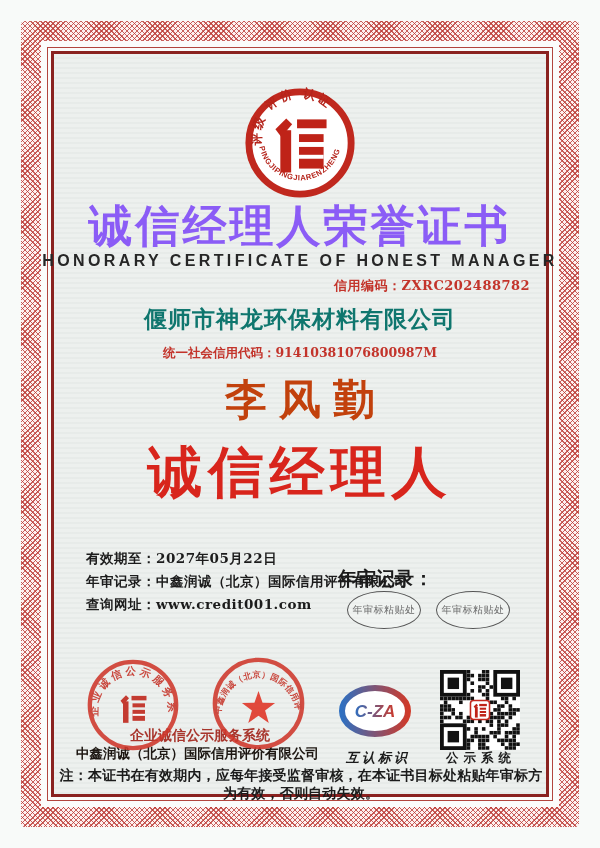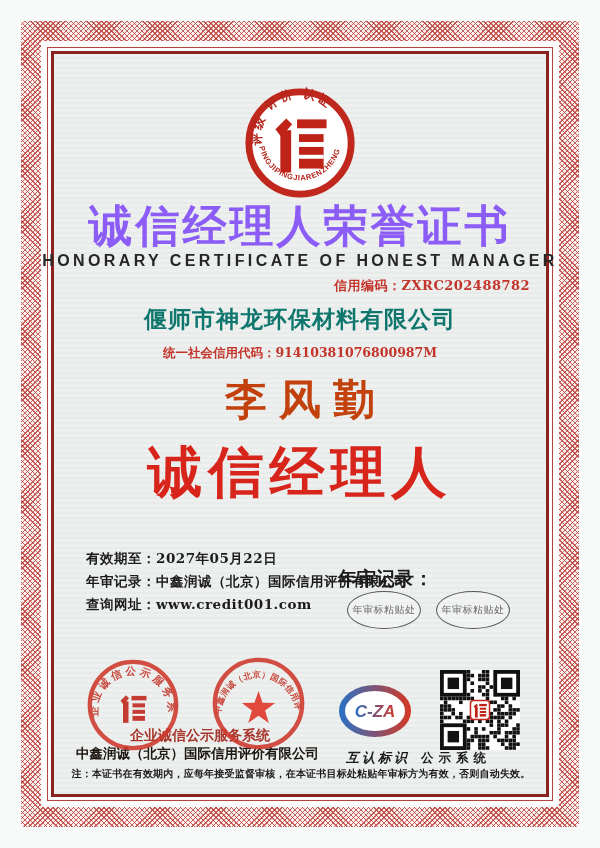--- a/index.html
+++ b/index.html
@@ -41,22 +41,22 @@
   .details .row span{letter-spacing:.5px;}
   .annual-label{top:566px;left:338px;font-size:19px;font-weight:bold;}
   .sticker{
     width:72px;height:36px;border:1px solid #555;border-radius:50%;
     display:flex;align-items:center;justify-content:center;
     font-size:10px;color:#6b6b6b;letter-spacing:.5px;background:rgba(255,255,255,.25);
   }
   .cap1{top:727px;left:100px;width:200px;text-align:center;font-size:14px;font-weight:bold;color:#a8352c;}
   .cap2{top:745px;left:55px;width:285px;text-align:center;font-size:13.5px;font-weight:bold;color:#1d1712;}
   .mutual{top:749px;left:330px;width:96px;text-align:center;font-size:13px;font-weight:bold;letter-spacing:3px;font-style:italic;}
-  .qrlabel{top:750px;left:409px;width:94px;text-align:center;font-size:12.5px;font-weight:bold;letter-spacing:5px;}
-  .footnote{top:767px;left:58px;width:486px;text-align:center;font-size:10px;font-weight:bold;letter-spacing:.2px;color:#1b1b1b;}
+  .qrlabel{top:750px;left:434px;width:94px;text-align:center;font-size:12.5px;font-weight:bold;letter-spacing:5px;}
+  .footnote{top:767px;left:58px;width:486px;text-align:center;font-size:14px;font-weight:bold;letter-spacing:.2px;color:#1b1b1b;}
   .seal-svg{opacity:.88;}
 </style>
 </head>
 <body>
 
 <svg width="0" height="0" style="position:absolute" aria-hidden="true">
   <defs>
     <g id="xin-glyph" fill="#bf2318">
       <polygon points="-25,-16 -14,-27 -8,-21 -19,-8"></polygon>
       <rect x="-20" y="-15" width="11" height="43"></rect>

